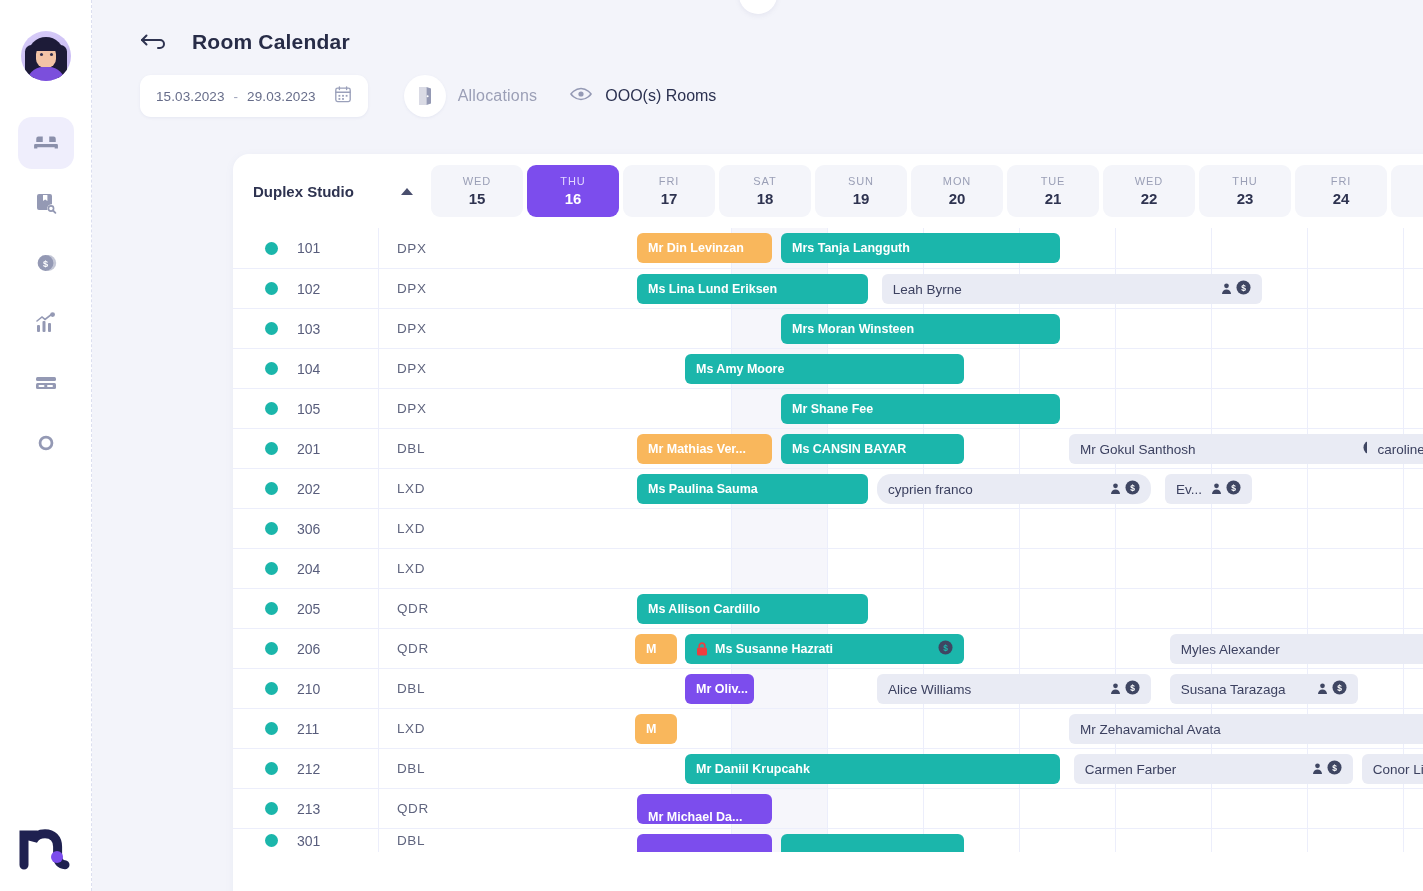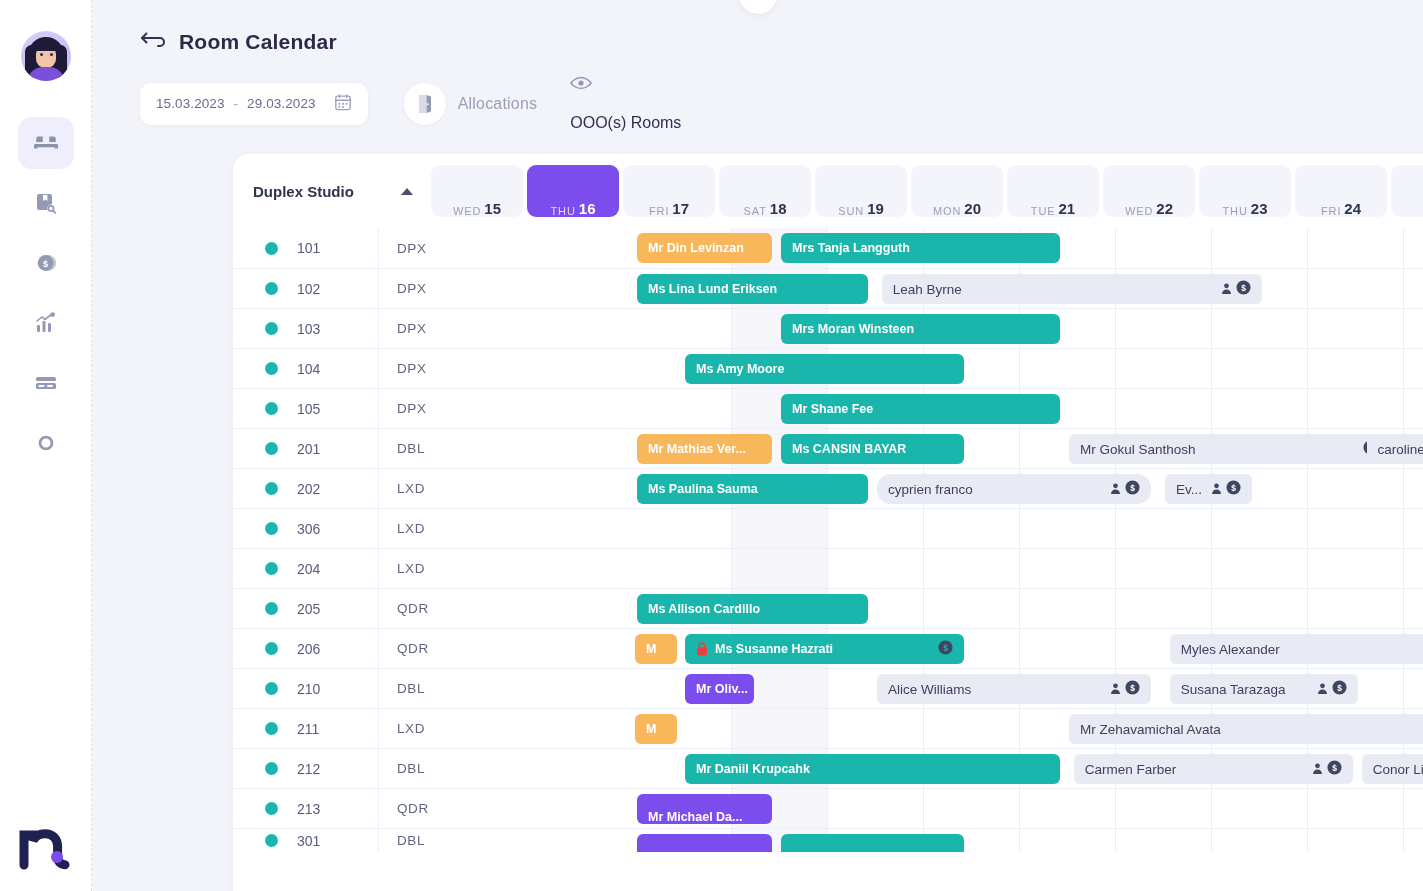--- a/index.html
+++ b/index.html
@@ -48,60 +48,60 @@
     position:absolute; bottom:18px; left:16px; width:58px; height:56px;
   }
 
   
   .main{position:absolute; left:92px; top:0; right:0; bottom:0;}
   .notch{
     position:absolute; left:50%; transform:translateX(-50%); top:-14px;
     width:38px;height:28px;background:#fff;border-radius:0 0 19px 19px;
     box-shadow:0 2px 5px rgba(120,120,170,.10);
   }
-  .page-head{display:flex; align-items:flex-start; gap:13px; margin:30px 0 0 48px;}
+  .page-head{display:flex; align-items:center; gap:26px; margin:30px 0 0 48px;}
   .back-arrow{width:26px;height:20px;flex:none;}
   .page-title{font-size:21px; font-weight:bold; letter-spacing:.2px; color:#272c47;}
 
   .toolbar{display:flex; align-items:center; margin:21px 0 0 48px;}
   .daterange{
     background:#fff; border-radius:11px; padding:0 16px; height:42px;
     display:flex; align-items:center; gap:9px; min-width:218px;
     box-shadow:0 1px 3px rgba(120,125,180,.10);
   }
   .daterange .dtxt{font-size:13.5px; color:#676d8a; letter-spacing:.1px;}
   .daterange .dsep{color:#9ea3bb; font-size:13.5px;}
   .toolbtn{display:flex; align-items:center; gap:12px; margin-left:36px; cursor:pointer;}
   .circle-ic{
     width:42px;height:42px;border-radius:50%;background:#fff;
     display:flex;align-items:center;justify-content:center;
     box-shadow:0 1px 3px rgba(120,125,180,.10);
   }
   .toolbtn .lbl{font-size:16px; color:#9b9fb6; letter-spacing:.2px;}
-  .toolbtn2{display:flex; align-items:flex-start; gap:19px; margin-left:33px; cursor:pointer;flex-direction:column;}
+  .toolbtn2{display:flex; align-items:center; gap:13px; margin-left:33px; cursor:pointer;}
 
   
   .cal-card{
     position:absolute; left:141px; top:154px; right:-60px; bottom:-12px;
     background:#fff; border-radius:16px 0 0 0;
     box-shadow:0 2px 9px rgba(120,125,180,.07);
     overflow:hidden;
   }
   .cal-head{height:74px; display:flex; align-items:center; padding-left:20px;}
   .roomtype{
     width:242px; display:flex; align-items:center; justify-content:space-between;
     padding-right:18px; cursor:pointer;
   }
   .roomtype .rt-label{font-size:15px; font-weight:bold; color:#2e3350;}
   .caret{width:0;height:0;border-left:6px solid transparent;border-right:6px solid transparent;
     border-bottom:7px solid #4a4f6e;}
   .days{display:flex; gap:4px;}
   .day{
     width:92px;height:52px;border-radius:9px;background:#f4f5fa;
-    display:flex;flex-direction:row;align-items:flex-end;justify-content:center;gap:3px;
+    display:flex;flex-direction:column;align-items:center;justify-content:center;gap:3px;
     cursor:pointer;
   }
   .day .dow{font-size:11px; letter-spacing:.9px; color:#9a9fb6;}
   .day .dnum{font-size:15px; font-weight:bold; color:#2e3350;}
   .day.today{background:#7c4ded;}
   .day.today .dow{color:#e2d6ff;}
   .day.today .dnum{color:#fff;}
 
   
   .grid-wrap{position:absolute; left:0; top:74px; right:0; bottom:0; overflow:hidden;}

